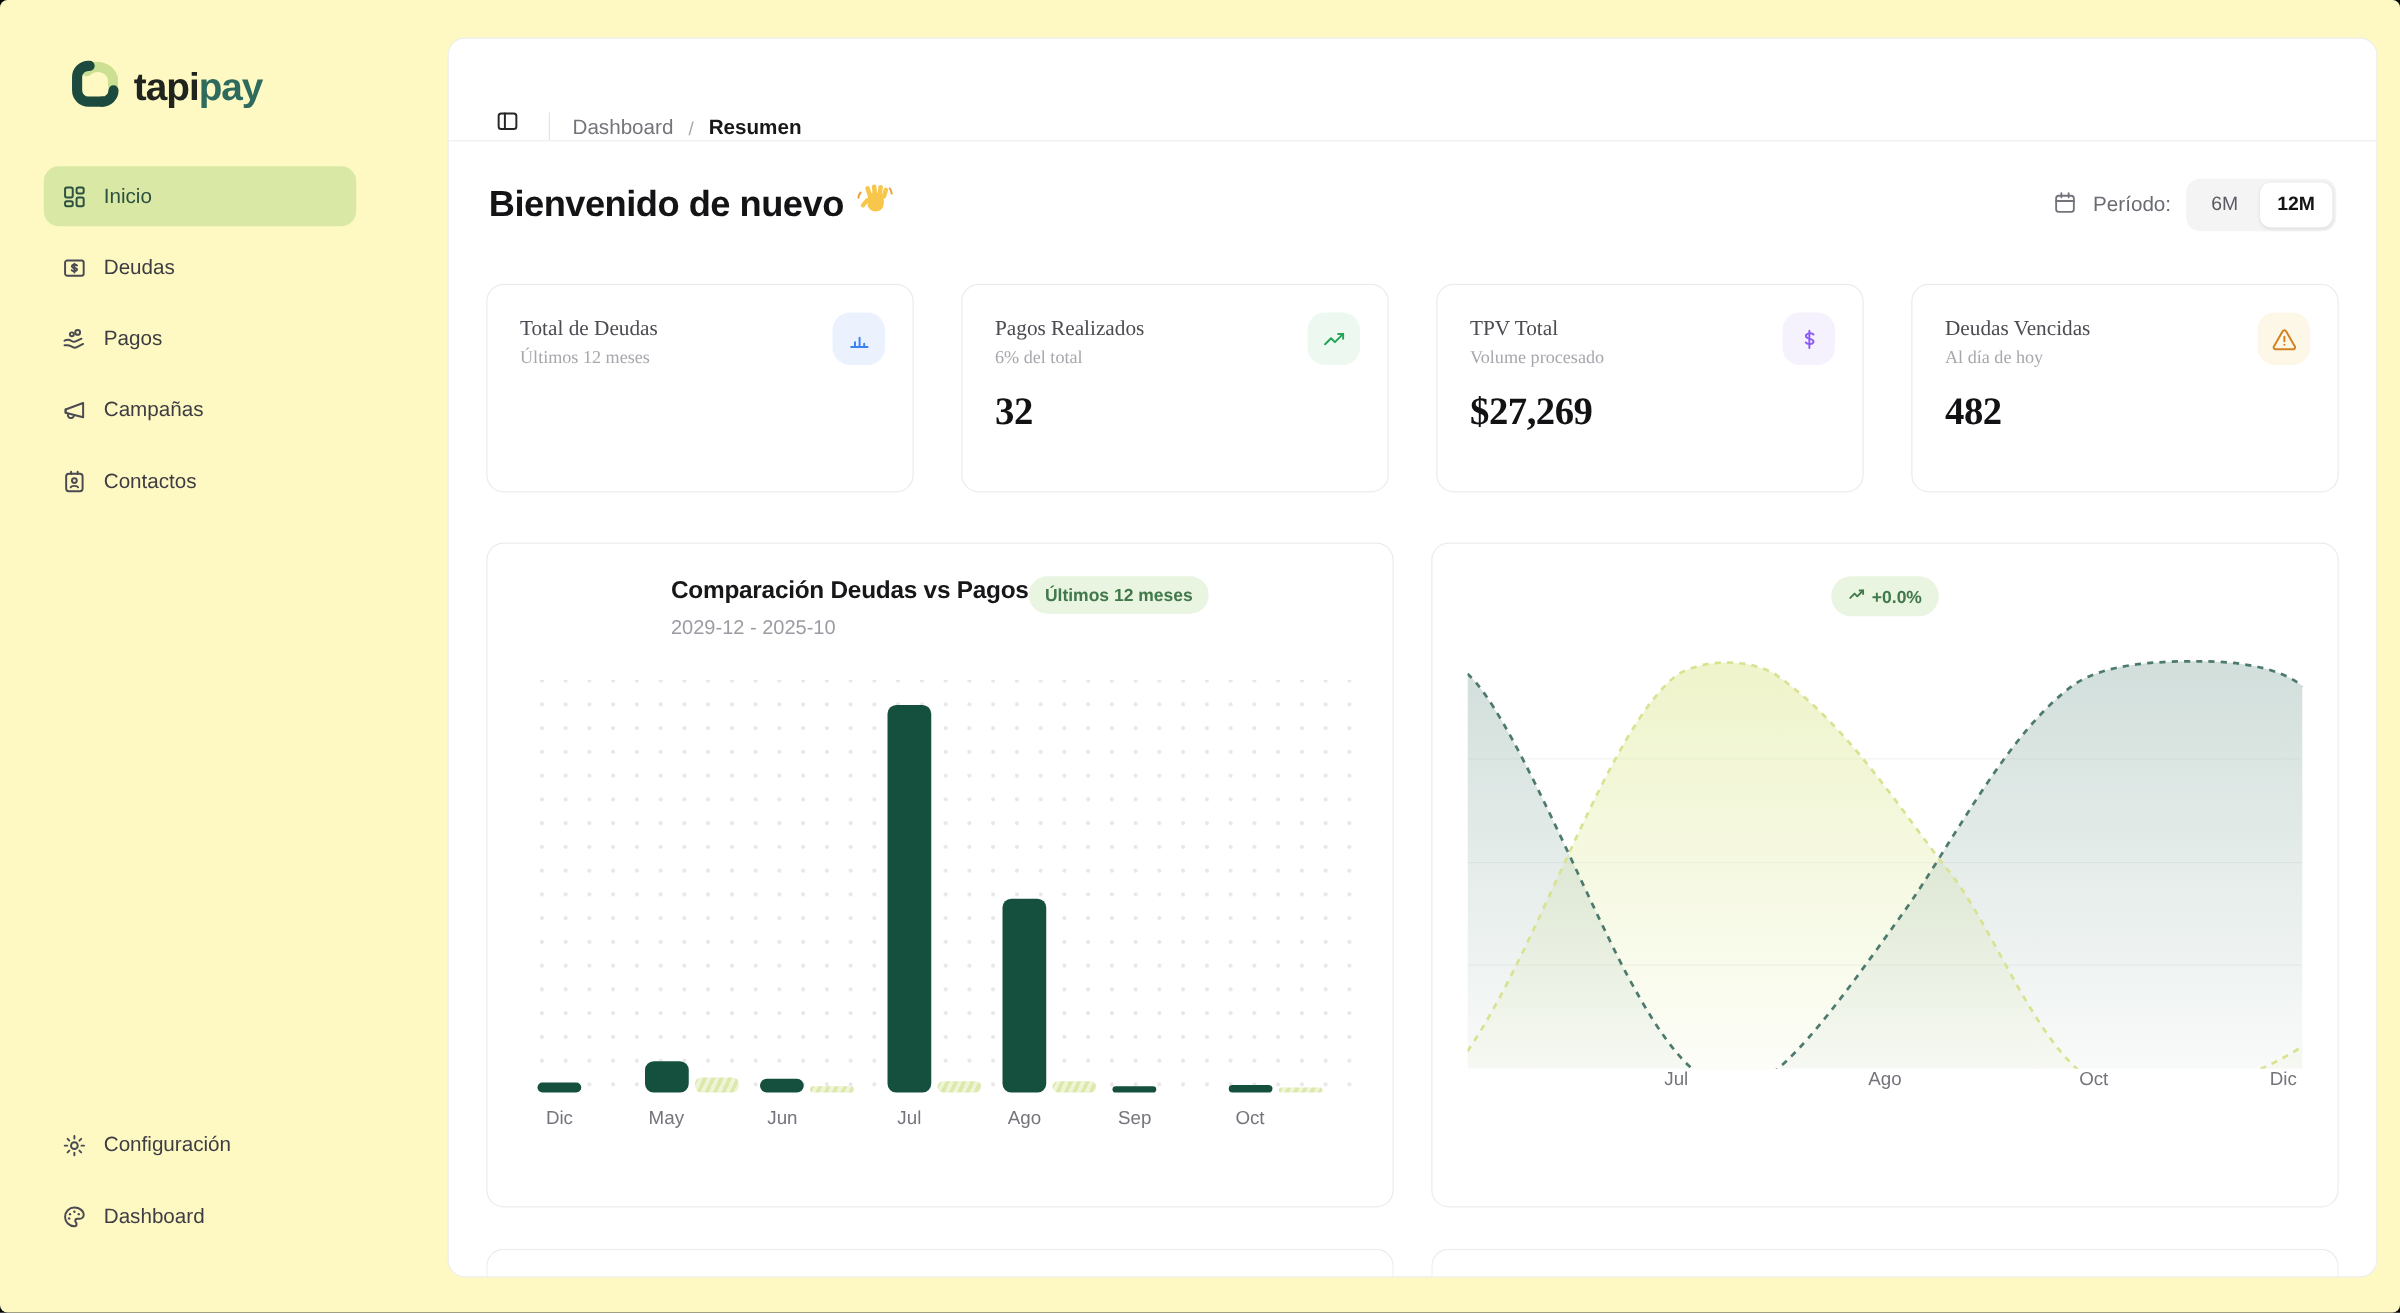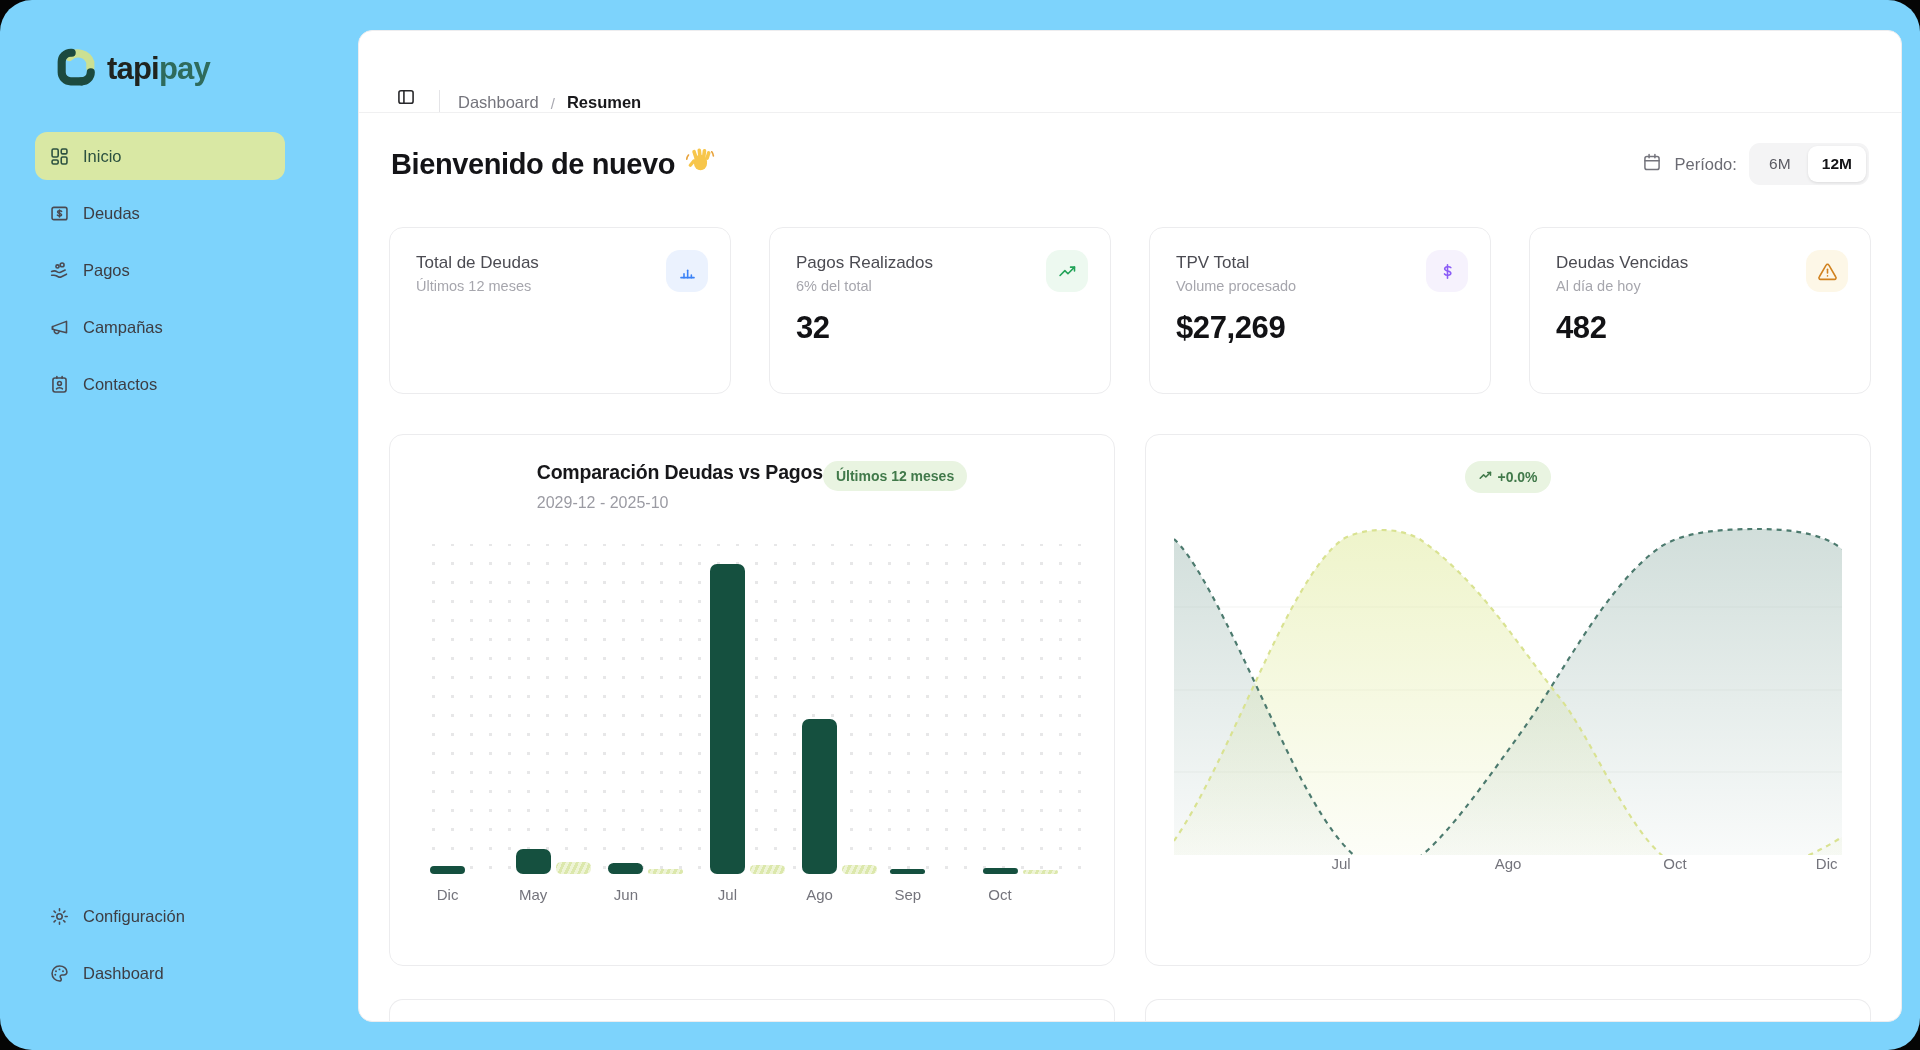--- a/index.html
+++ b/index.html
@@ -1,17 +1,17 @@
 <!DOCTYPE html>
 <html><head>
 <meta charset="utf-8">
 <style>
   * { margin:0; padding:0; box-sizing:border-box; }
   html,body { width:1920px; height:1050px; background:#050505; font-family:"Liberation Sans","DejaVu Sans",sans-serif; }
-  .app { position:absolute; inset:0; background:#7dd3fc; border-radius:32px; overflow:hidden; }
+  .app { position:absolute; inset:0; background:#fef9c3; border-radius:6px; overflow:hidden; }
 
   
   .sidebar { position:absolute; left:0; top:0; bottom:0; width:358px; padding:46px 0 44px 35px; display:flex; flex-direction:column; }
   .logo { display:flex; align-items:center; gap:10px; padding-left:20px; cursor:pointer; }
   .logo-text { font-size:31px; font-weight:700; letter-spacing:-0.8px; color:#20241F; }
   .logo-text .accent { color:#2F6B5C; }
   .nav { margin-top:40px; width:250px; }
   .nav-item { display:flex; align-items:center; gap:13px; height:48px; padding:0 14px; border-radius:12px; margin-bottom:9px; color:#3D3D43; font-size:16.5px; font-weight:500; cursor:pointer; }
   .nav-item .nicon { width:21px; height:21px; display:flex; color:#4A4A52; }
   .nav-item.active { background:#D9E8A4; color:#2C5140; }
@@ -32,21 +32,21 @@
   .content { padding:30px 30px 0 30px; }
   .title-row { display:flex; align-items:center; justify-content:space-between; padding:0 2px; }
   .page-title { font-size:29px; font-weight:700; color:#141417; letter-spacing:-0.4px; display:flex; align-items:center; gap:10px; }
   .period-group { display:flex; align-items:center; gap:12px; color:#71717A; }
   .period-label { font-size:16.5px; color:#6B6B73; }
   .seg { display:flex; background:#F4F4F5; border-radius:11px; padding:3px; }
   .seg-opt { min-width:56px; height:36px; display:flex; align-items:center; justify-content:center; font-size:15.5px; color:#5A5A62; border-radius:9px; cursor:pointer; padding:0 14px; }
   .seg-opt.selected { background:#FFFFFF; color:#141417; font-weight:700; box-shadow:0 1px 3px rgba(0,0,0,0.10); }
 
   
-  .stats { display:grid; grid-template-columns:repeat(4,1fr); gap:38px; margin-top:42px; }
+  .stats { display:grid; grid-template-columns:repeat(4,1fr); gap:38px; margin-top:42px;font-family:Liberation Serif, serif; }
   .stat-card { position:relative; background:#FFF; border:1px solid #ECECEE; border-radius:14px; height:167px; padding:25px 26px; }
   .stat-title { font-size:17px; font-weight:500; color:#4B4B52; }
   .stat-sub { font-size:14.5px; color:#A6A6AD; margin-top:5px; }
   .stat-value { font-size:31px; font-weight:700; color:#121215; margin-top:16px; letter-spacing:-0.4px; }
   .stat-chip { position:absolute; top:22px; right:22px; width:42px; height:42px; border-radius:14px; display:flex; align-items:center; justify-content:center; }
   .stat-chip svg { width:21px; height:21px; }
 
   
   .charts { display:grid; grid-template-columns:1fr 1fr; gap:30px; margin-top:40px; }
   .chart-card { background:#FFF; border:1px solid #ECECEE; border-radius:14px; min-height:532px; padding:26px 28px 30px 28px; }

